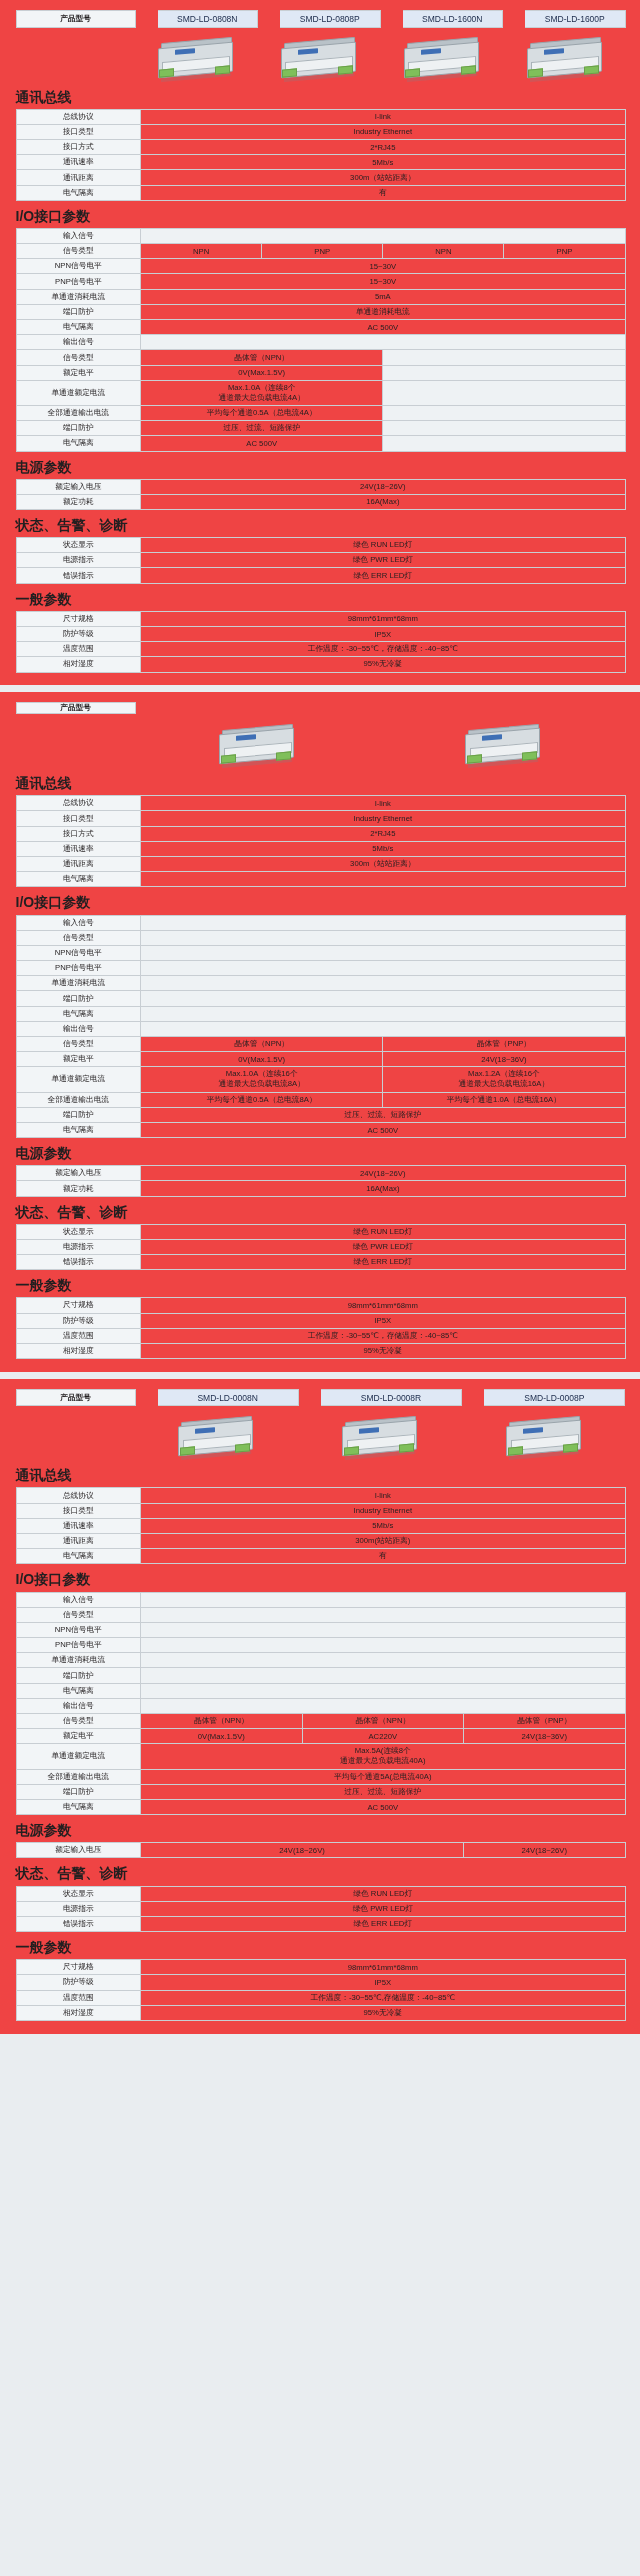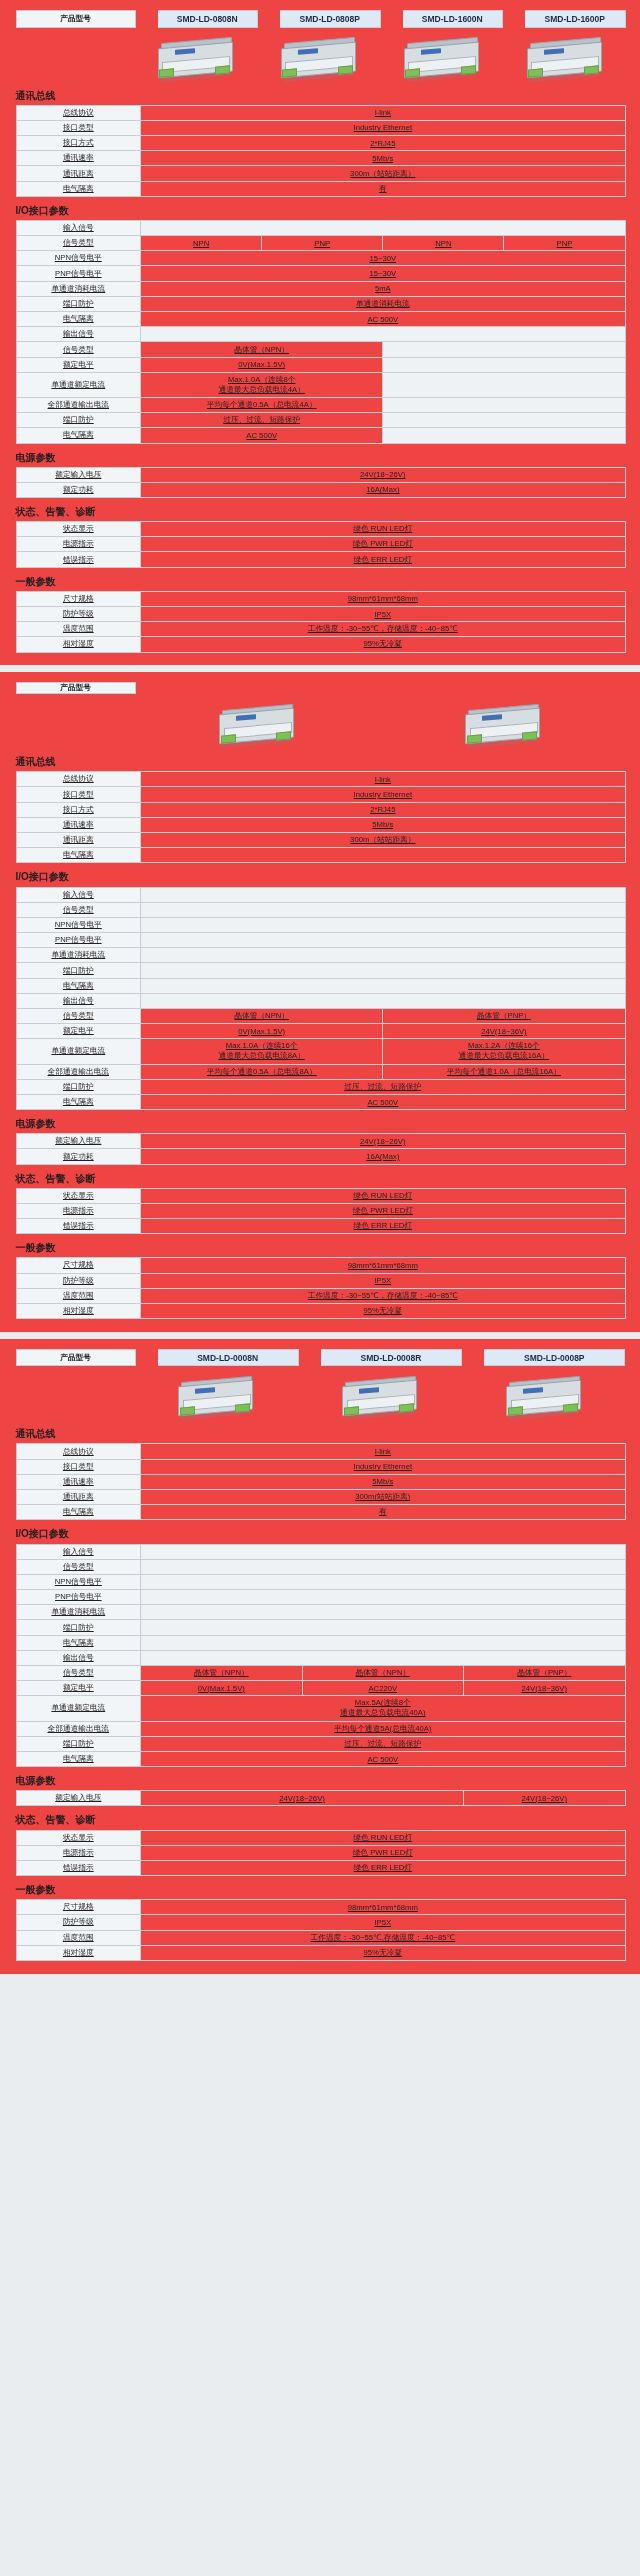--- a/index.html
+++ b/index.html
@@ -1,26 +1,26 @@
 <!DOCTYPE html>
 <html style="font-size:11.3px"><head>
 <meta charset="utf-8">
 <style>
   html,body{margin:0;padding:0;background:#e9edf0;}
   body{font-family:"Liberation Sans","DejaVu Sans",sans-serif;color:#231f20;}
   .page{width:641px;margin:0 auto;background:#e9edf0;padding:0;}
   .card{background:#ef4444;margin:0 0 7px 0;padding:10px 15.5px 12.7px 15.5px;}
-  table{border-collapse:collapse;width:100%;table-layout:fixed;text-decoration:underline;}
+  table{border-collapse:collapse;width:100%;table-layout:fixed;}
   td,th{border:0.7px solid #c8ced3;font-size:7.7px;padding:2.1px 2.8px;text-align:center;vertical-align:middle;color:#231f20;}
   .lbl{background:#f2f5f7;width:118px;text-align:center;}
-  .sect{font-size:10px;font-weight:bold;margin:7px 0 2.1px 0;color:#231f20;}
+  .sect{font-size:14px;font-weight:bold;margin:7px 0 2.1px 0;color:#231f20;}
   .prodrow{display:flex;align-items:stretch;}
   .prodrow .plabel{width:118px;border:0.7px solid #c8ced3;background:#f2f5f7;display:flex;align-items:center;justify-content:center;font-size:7.7px;font-weight:bold;}
   .prodrow .pcells{flex:1;display:flex;}
-  .prodrow .pcell{flex:1;border:0.7px solid #c8ced3;border-left:none;background:#dfe8f5;display:flex;align-items:center;justify-content:center;font-size:8.5px;font-weight:bold;color:#1b2a4a;padding:2.8px 0;margin-left:22px;}
+  .prodrow .pcell{flex:1;border:0.7px solid #c8ced3;border-left:none;background:#dfe8f5;display:flex;align-items:center;justify-content:center;font-size:8.5px;font-weight:normal;color:#1b2a4a;padding:2.8px 0;margin-left:22px;}
   .imgrow{display:flex;margin-top:10px;margin-bottom:5.6px;}
   .imgrow .sp{width:118px;}
   .imgcells{flex:1;display:flex;}
   .imgcell{flex:1;display:flex;align-items:center;justify-content:center;}
   .blank{background:#eef2f4;}
   
   .dev{width:83px;height:44px;position:relative;}
   .dev .body{position:absolute;left:4.2px;top:7px;width:73px;height:28px;background:#d7dde1;border:0.7px solid #9aa4ab;border-radius:1.4px;transform:skewY(-5deg);}
   .dev .top{position:absolute;left:7px;top:2.8px;width:69px;height:10px;background:#b9c2c8;border:0.7px solid #9aa4ab;transform:skewY(-5deg);border-radius:1.4px;}
   .dev .strip{position:absolute;left:8.5px;top:21px;width:66px;height:8.5px;background:#eef1f3;border:0.7px solid #aab3b9;transform:skewY(-5deg);}

